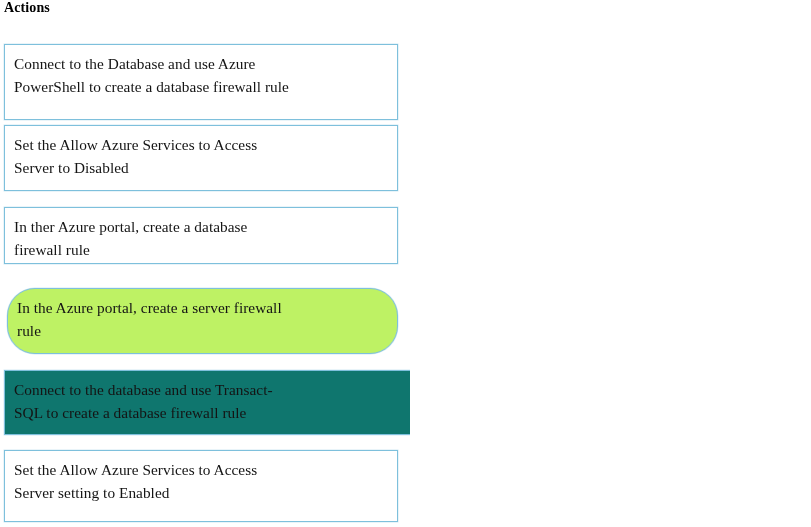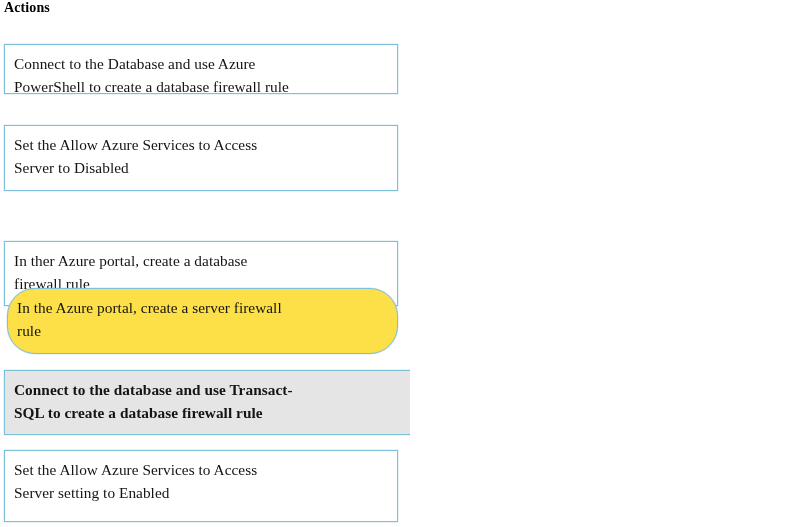--- a/index.html
+++ b/index.html
@@ -84,41 +84,41 @@
 </style>
 </head>
 <body style="background: rgb(255, 255, 255);">
 
 <div class="col-header" id="actions-header">Actions</div>
 
 <div class="col-header" id="answer-area-header">Answer Area</div>
 
 <div id="actions-column">
 
-  <div class="action-box" style="left: 4px; top: 44px; width: 394px; height: 50px; border-color: rgb(126, 192, 220); background: rgb(255, 255, 255);">
+  <div class="action-box" style="left: 4px; top: 44px; width: 394px; height: 76px; border-color: rgb(126, 192, 220); background: rgb(255, 255, 255);">
     <span class="action-box-text" style="color: rgb(20, 20, 20);">Connect to the Database and use Azure
 PowerShell to create a database firewall rule</span>
   </div>
 
   <div class="action-box" style="left: 4px; top: 125px; width: 394px; height: 66px; border-color: rgb(126, 192, 220); background: rgb(255, 255, 255);">
     <span class="action-box-text" style="color: rgb(20, 20, 20);">Set the Allow Azure Services to Access
 Server to Disabled</span>
   </div>
 
-  <div class="action-box" style="left: 4px; top: 207px; width: 394px; height: 65px; border-color: rgb(126, 192, 220); background: rgb(255, 255, 255); margin-top: 34px;">
+  <div class="action-box" style="left: 4px; top: 207px; width: 394px; height: 57px; border-color: rgb(126, 192, 220); background: rgb(255, 255, 255);">
     <span class="action-box-text" style="color: rgb(20, 20, 20);">In ther Azure portal, create a database
 firewall rule</span>
   </div>
 
-  <div class="action-box" style="left: 7px; top: 288px; width: 391px; height: 66px; border-color: rgb(126, 192, 220); background: #fde047; border-radius: 28px;">
+  <div class="action-box" style="left: 7px; top: 288px; width: 391px; height: 66px; border-color: rgb(126, 192, 220); background: #bef264; border-radius: 28px;">
     <span class="action-box-text" style="color: rgb(20, 20, 20);">In the Azure portal, create a server firewall
 rule</span>
   </div>
 
-  <div class="action-box" style="left: 4px; top: 370px; width: 424px; height: 65px; border-color: rgb(126, 192, 220); background: #e5e5e5; font-weight: bold;">
+  <div class="action-box" style="left: 4px; top: 370px; width: 424px; height: 65px; border-color: rgb(126, 192, 220); background: #0f766e;">
     <span class="action-box-text" style="color: rgb(20, 20, 20);">Connect to the database and use Transact-
 SQL to create a database firewall rule</span>
   </div>
 
   <div class="action-box" style="left: 4px; top: 450px; width: 394px; height: 72px; border-color: rgb(126, 192, 220); background: rgb(255, 255, 255);">
     <span class="action-box-text" style="color: rgb(20, 20, 20);">Set the Allow Azure Services to Access
 Server setting to Enabled</span>
   </div>
 
 </div>

